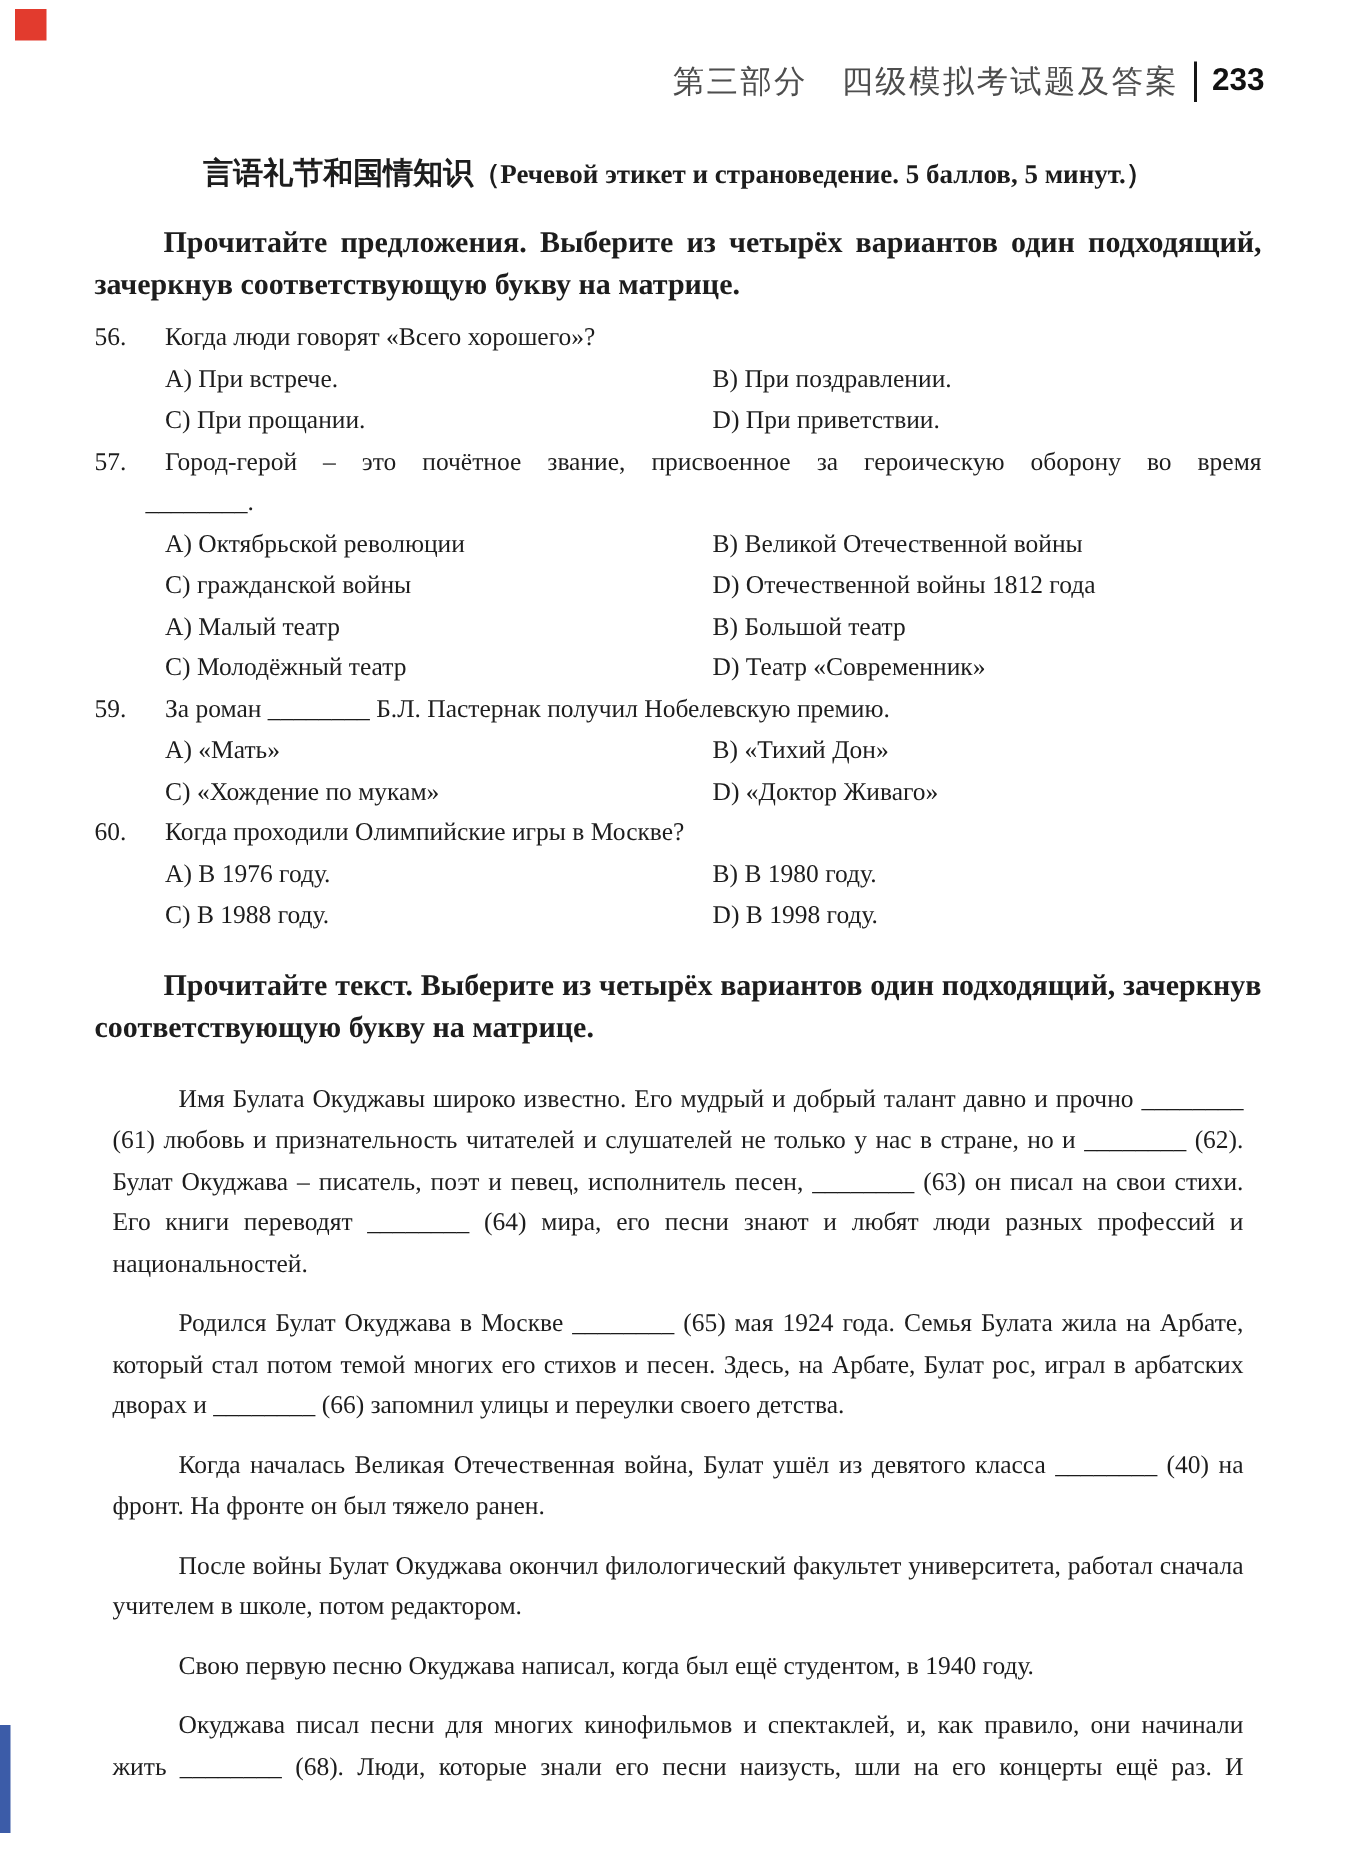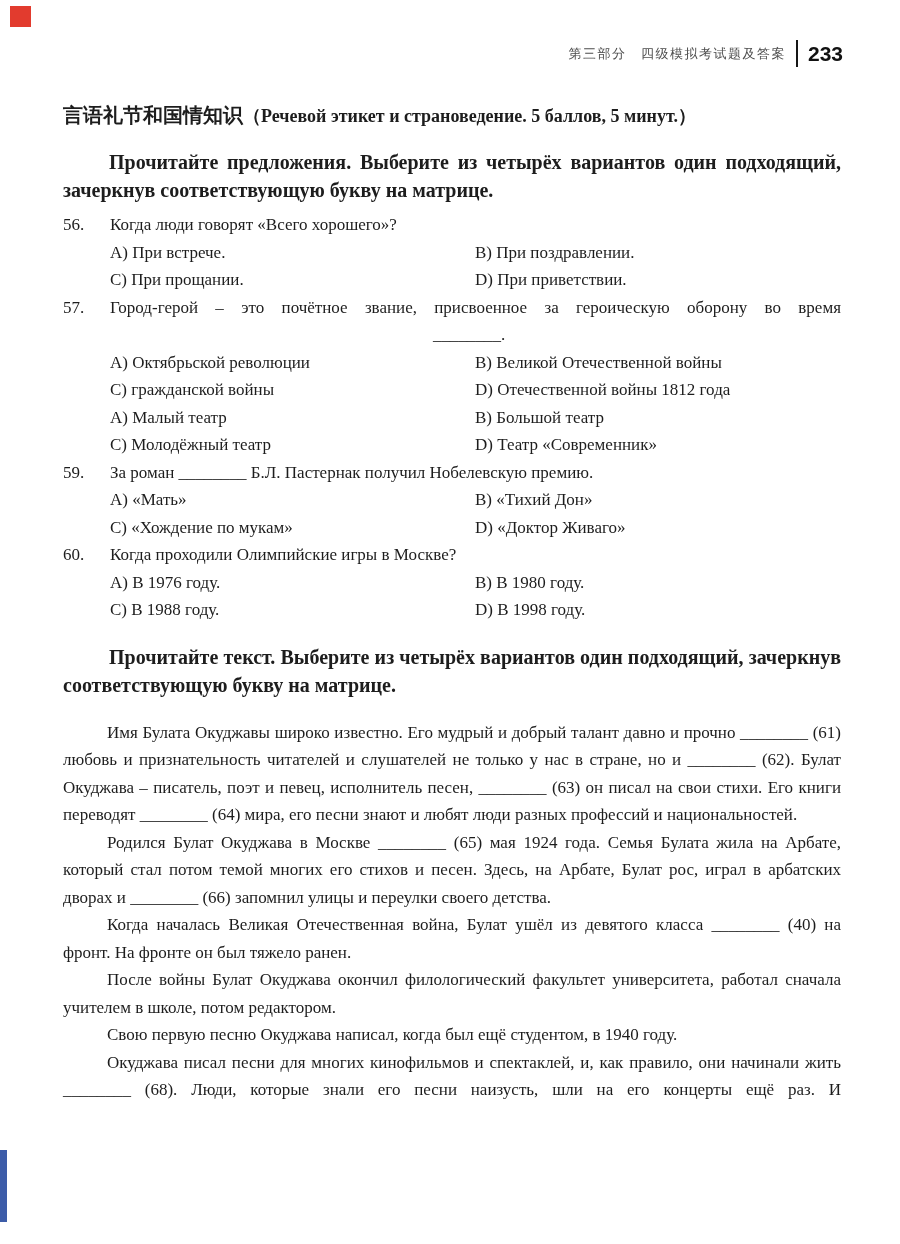--- a/index.html
+++ b/index.html
@@ -14,54 +14,54 @@
   .page { position: relative; width: 900px; height: 1244px; background: #fff; }
 
   
   .red-mark  { position: absolute; left: 10px; top: 6px; width: 21px; height: 21px; background: #e23b2e; }
   .blue-mark { position: absolute; left: 0; top: 1150px; width: 7px; height: 72px; background: #3c5ca8; }
 
   
   .runhead { position: absolute; top: 40px; right: 57px; display: flex; align-items: center; gap: 10px; }
   .runhead .sec {
     font-family: "Liberation Sans", sans-serif;
-    color: #4d4d4d; font-size: 13px; letter-spacing: 1.5px;
+    color: #4d4d4d; font-size: 21px; letter-spacing: 1.5px;
   }
   .runhead .vline { width: 2px; height: 27px; background: #161616; }
   .runhead .num {
     font-family: "Liberation Sans", sans-serif;
     font-weight: 700; font-size: 21px; color: #111;
   }
 
   .content { position: absolute; left: 63px; top: 98px; width: 778px; }
 
-  .sec-title { text-align: left; margin: 0; font-weight: 700; line-height: 26px; }
+  .sec-title { text-align: center; margin: 0; font-weight: 700; line-height: 26px; }
   .sec-title .zh { font-family: "Liberation Sans", sans-serif; font-size: 20px; }
   .sec-title .ru { font-family: "Liberation Serif", serif; font-size: 18px; }
   .sec-title.second { margin-top: 18px; }
 
   .instr {
     font-weight: 700; font-size: 20px; line-height: 28px;
     text-align: justify; text-indent: 46px;
     margin: 19px 0 7px 0;
   }
 
   .qlist { font-size: 17px; line-height: 27.5px; }
   .question { margin: 0; }
   .qrow { display: flex; }
   .qnum { width: 47px; flex: none; }
   .qtext { flex: 1; }
   .stretch { text-align: justify; text-align-last: justify; }
-  .qcont { margin-left: 34px; text-align: center; }
+  .qcont { margin-left: 34px; }
   .opts { display: grid; grid-template-columns: 365px 1fr; margin-left: 47px; }
 
   .cloze { margin-top: 20px; }
   .bodyp {
     font-size: 17px; line-height: 27.5px;
-    text-align: justify; text-indent: 44px; margin: 0;
+    text-align: justify; text-indent: 44px; margin: 12px;
   }
   .bodyp.stretch-last { text-align-last: justify; }
 </style>
 </head>
 <body>
 
 <div class="page">
 
   <div class="red-mark"></div>
   <div class="blue-mark"></div>

